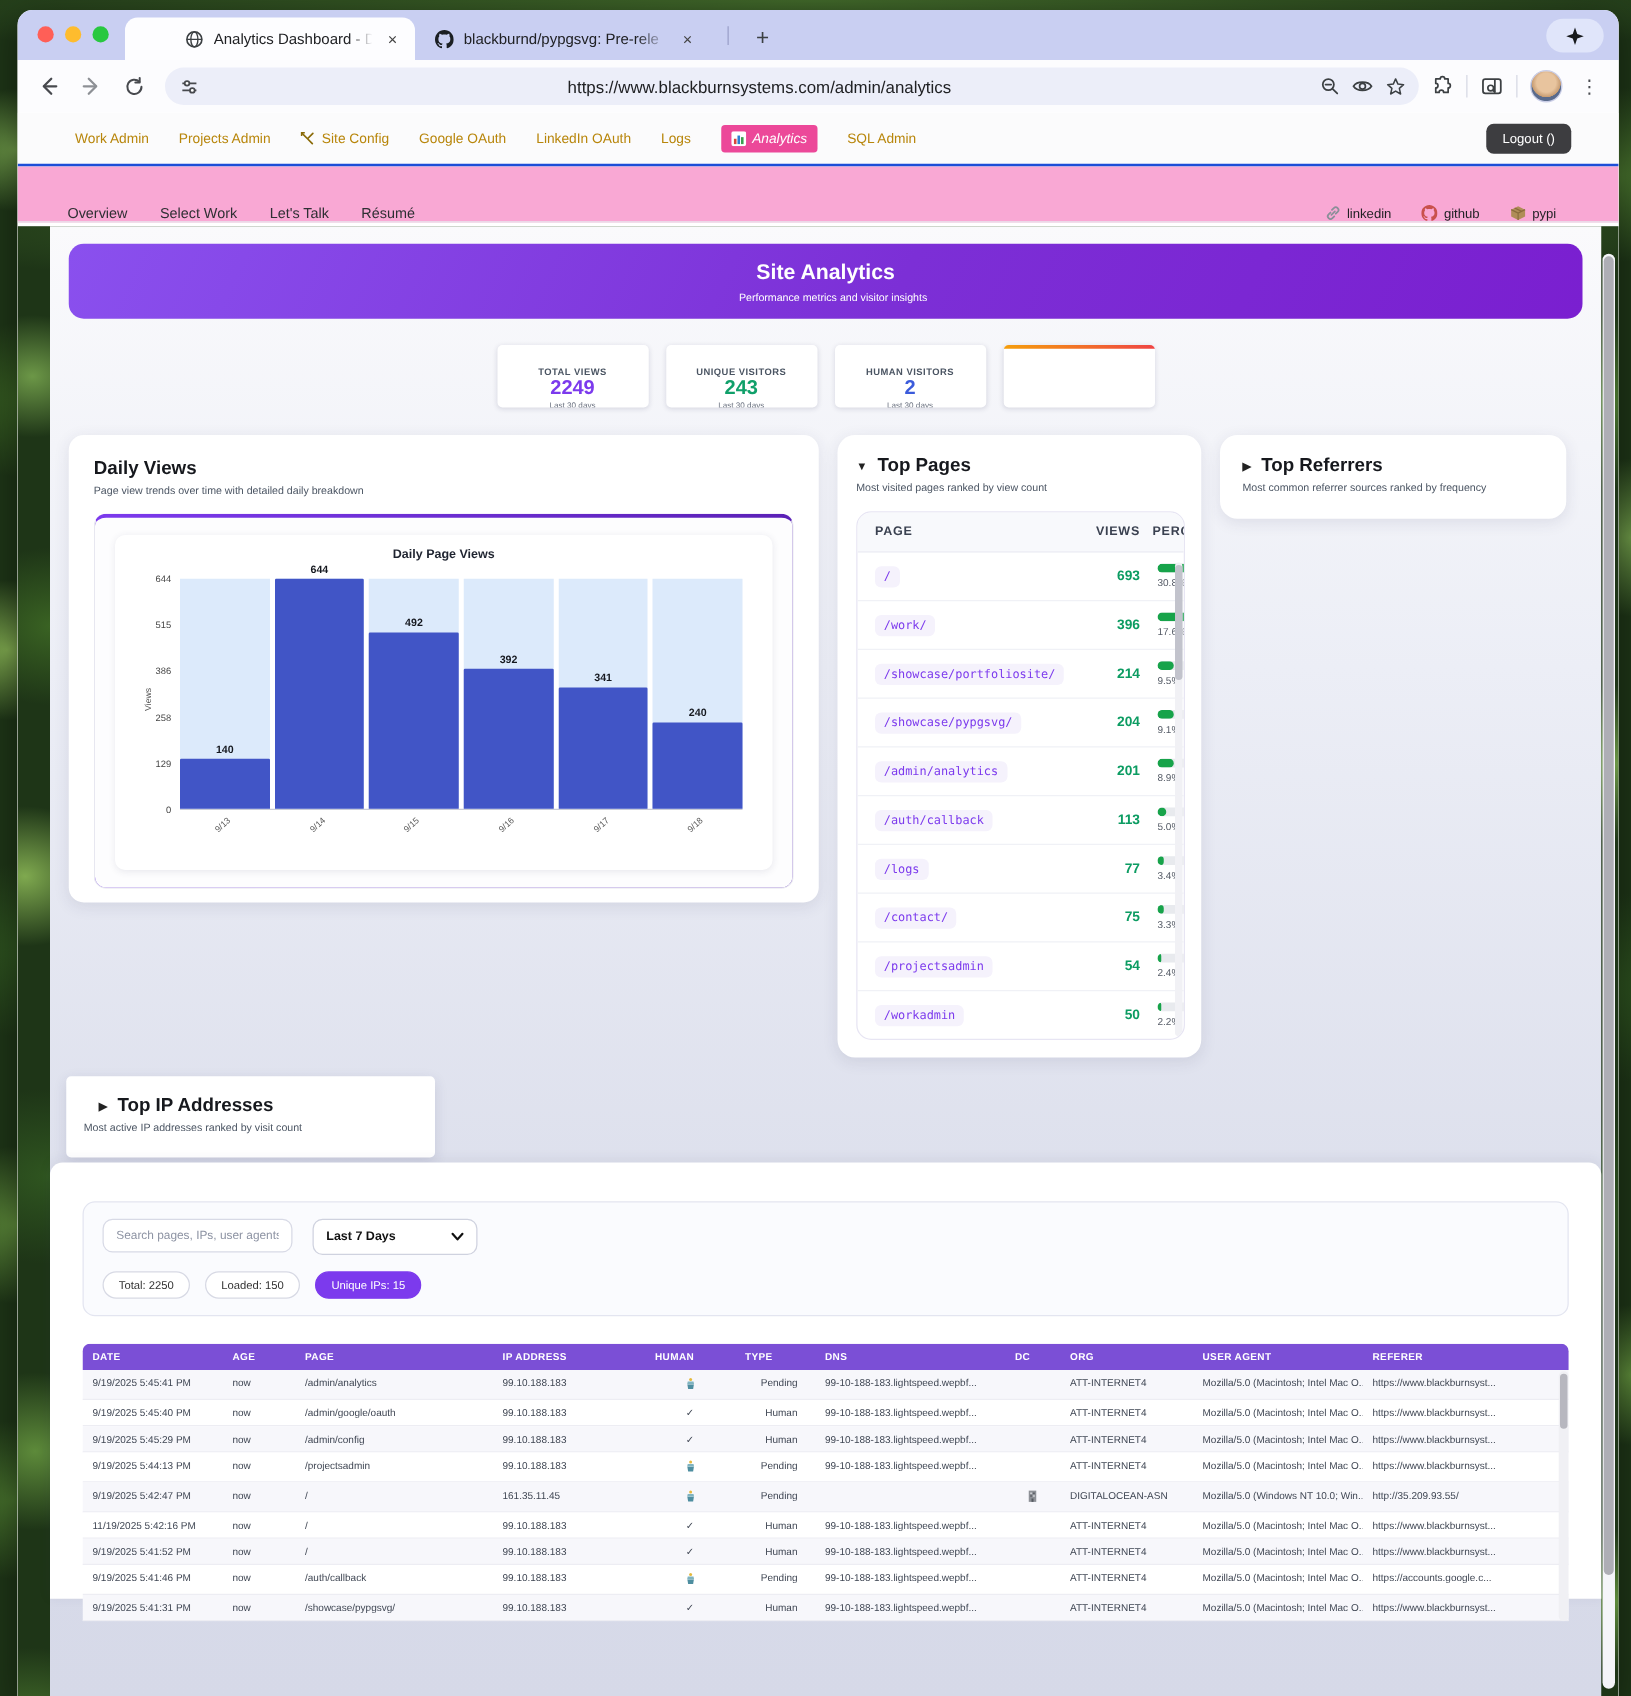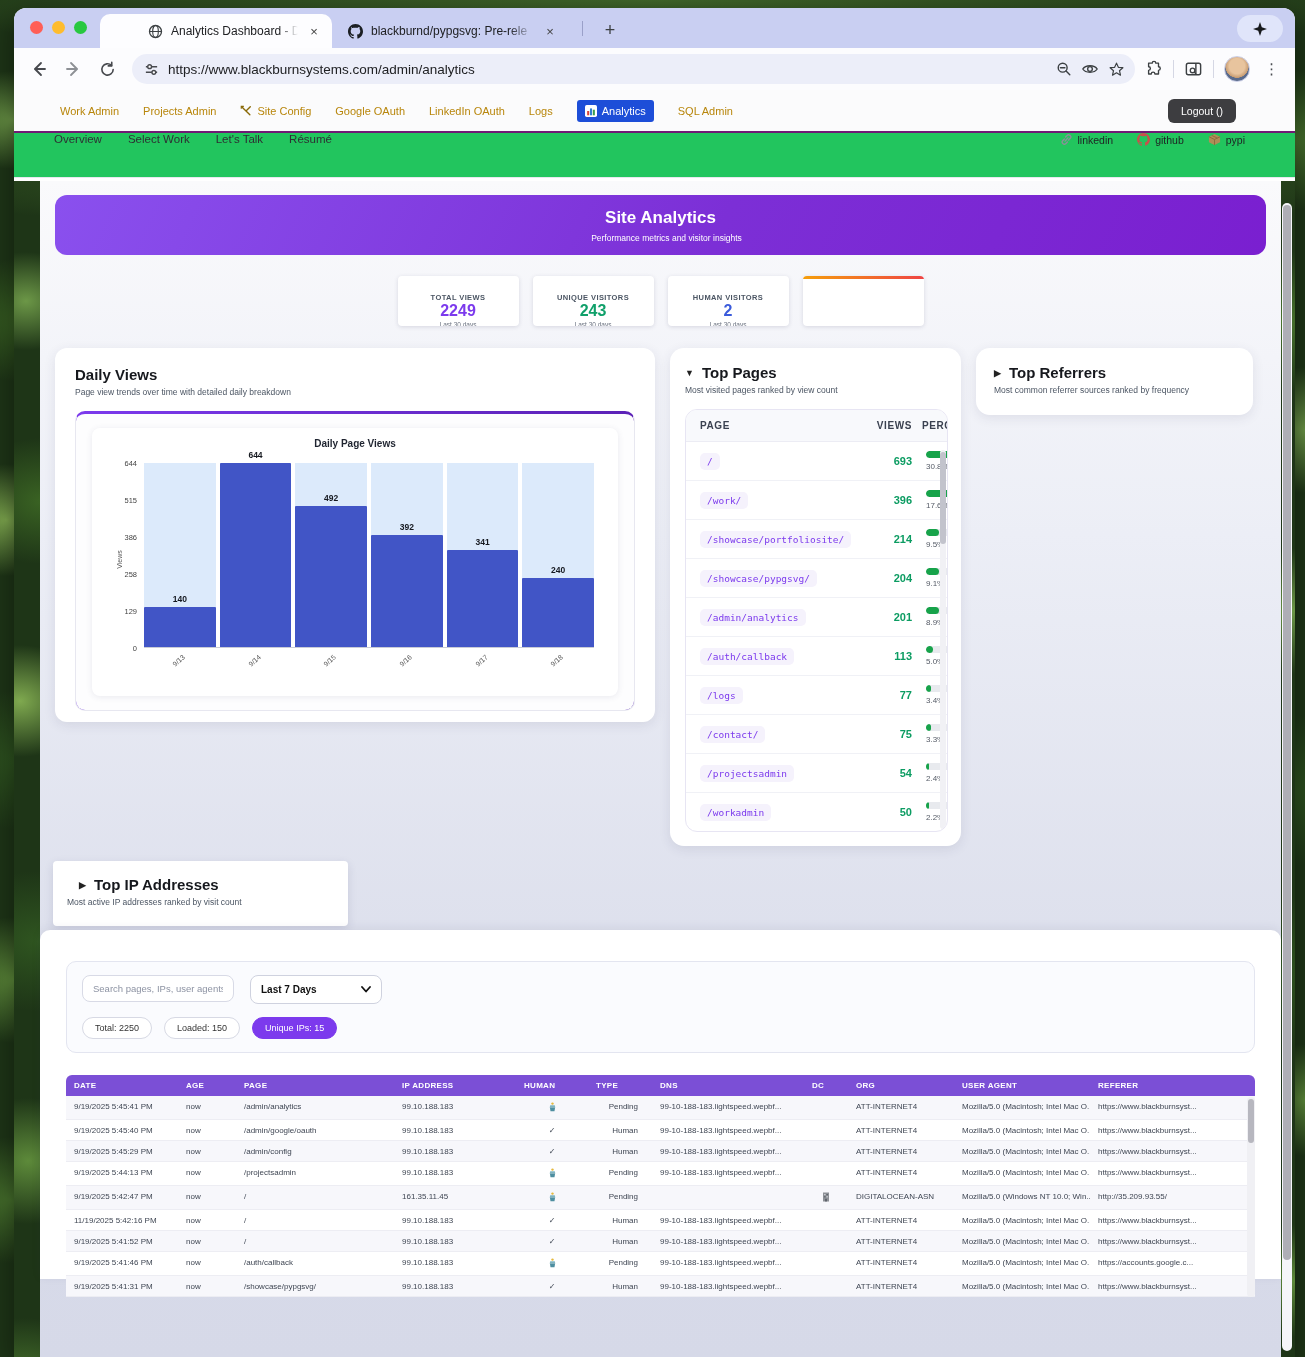--- a/index.html
+++ b/index.html
@@ -33,38 +33,38 @@
     padding:0 10px 0 12px; font-size:12px; color:#202124; width:232px; }
   .tab.active { background:#fdfdff; border-radius:10px 10px 0 0; }
   .tab .title { flex:1; white-space:nowrap; overflow:hidden; -webkit-mask-image:linear-gradient(90deg,#000 85%,transparent); mask-image:linear-gradient(90deg,#000 85%,transparent); }
   .tab .x { font-size:13px; color:#444; width:16px; text-align:center; border-radius:50%; }
   .tab-divider { position:absolute; left:568px; top:13px; width:1px; height:15px; background:#9aa0c9; }
   .newtab { position:absolute; left:582px; top:8px; width:28px; height:28px; font-size:18px; color:#3c4043;
     display:flex; align-items:center; justify-content:center; border-radius:50%; }
   .sparkle-pill { position:absolute; right:12px; top:7px; width:46px; height:27px; background:#e0e5fa;
     border-radius:14px; display:flex; align-items:center; justify-content:center; }
 
-  .toolbar { height:42px; background:#fcfcfe; display:flex; align-items:center; padding:0 10px; gap:4px; flex:0 0 auto; }
+  .toolbar { height:42px; background:#fcfcfe; display:flex; align-items:center; padding:0 10px; gap:4px; flex:0 0 auto;text-align:center; }
   .nav-ic { width:30px; height:30px; display:flex; align-items:center; justify-content:center; border-radius:50%; }
   .omnibox { flex:1; height:30px; background:#eceef9; border-radius:15px; margin:0 6px; display:flex;
     align-items:center; padding:0 10px 0 12px; gap:9px; }
   .omnibox .url { flex:1; font-size:13.5px; color:#202124; white-space:nowrap; overflow:hidden; }
   .tb-right { display:flex; align-items:center; gap:10px; padding-right:2px; }
   .vdiv { width:1px; height:18px; background:#d5d7e4; }
   .avatar { width:26px; height:26px; border-radius:50%; background:radial-gradient(circle at 50% 38%, #e8c49e 0 40%, #c79c72 60%, #5a6b8c 62%); border:1px solid #c9cde6; }
   .kebab { font-size:15px; color:#4a4d52; padding:0 4px; letter-spacing:0; }
 
   
   .page { flex:1; position:relative; overflow:hidden; background:#fff; }
-  .admin-nav { height:43px; background:#fbfbfc; border-bottom:2px solid #701a75; display:flex;
-    align-items:center; padding:0 59px 0 46px; gap:24px; position:relative; }
+  .admin-nav { height:43px; background:#fbfbfc; border-bottom:2px solid #1d4ed8; display:flex;
+    align-items:center; padding:0 38px 0 46px; gap:24px; position:relative; }
   .admin-item { font-size:11px; color:#b8860b; display:flex; align-items:center; gap:5px; white-space:nowrap; }
-  .admin-item.active { background:#1d4ed8; color:#fff; padding:5px 8px; border-radius:3px; }
+  .admin-item.active { background:#ec4899; color:#fff; padding:5px 8px; border-radius:3px;font-style:italic; }
   .logout-btn { margin-left:auto; background:#3d3d40; color:#fff; font-size:10.5px; padding:6px 13px; border-radius:6px; border:none; }
-  .site-nav { height:45px; background:#22c55e; border-bottom:1px solid #e7e8ee; display:flex; align-items:flex-start;
+  .site-nav { height:45px; background:#f9a8d4; border-bottom:1px solid #e7e8ee; display:flex; align-items:flex-end;
     padding:0 50px 0 40px; gap:26px; }
   .site-item { font-size:11.5px; color:#2e2f33; }
   .social { margin-left:auto; display:flex; gap:24px; align-items:center; }
   .social-link { display:flex; align-items:center; gap:5px; font-size:10.5px; color:#1f2023; }
 
   .page-body { position:absolute; left:0; right:0; top:91px; bottom:0; }
   .container { position:absolute; left:26px; right:14px; top:0; bottom:0;
     background:linear-gradient(180deg,#fafafc 0%, #eceef6 30%, #d9dcea 75%, #d6d9e8 100%); }
 
   .banner { margin:14px 15px 0 15px; height:60px; border-radius:12px;

